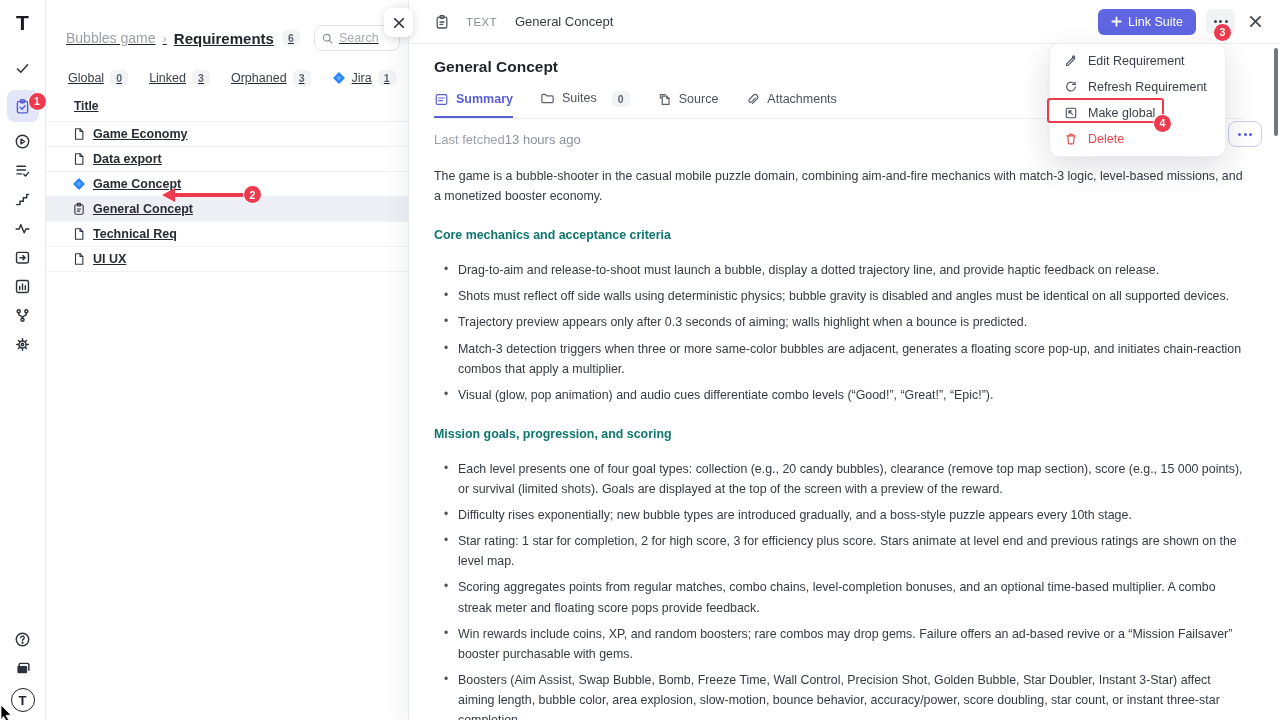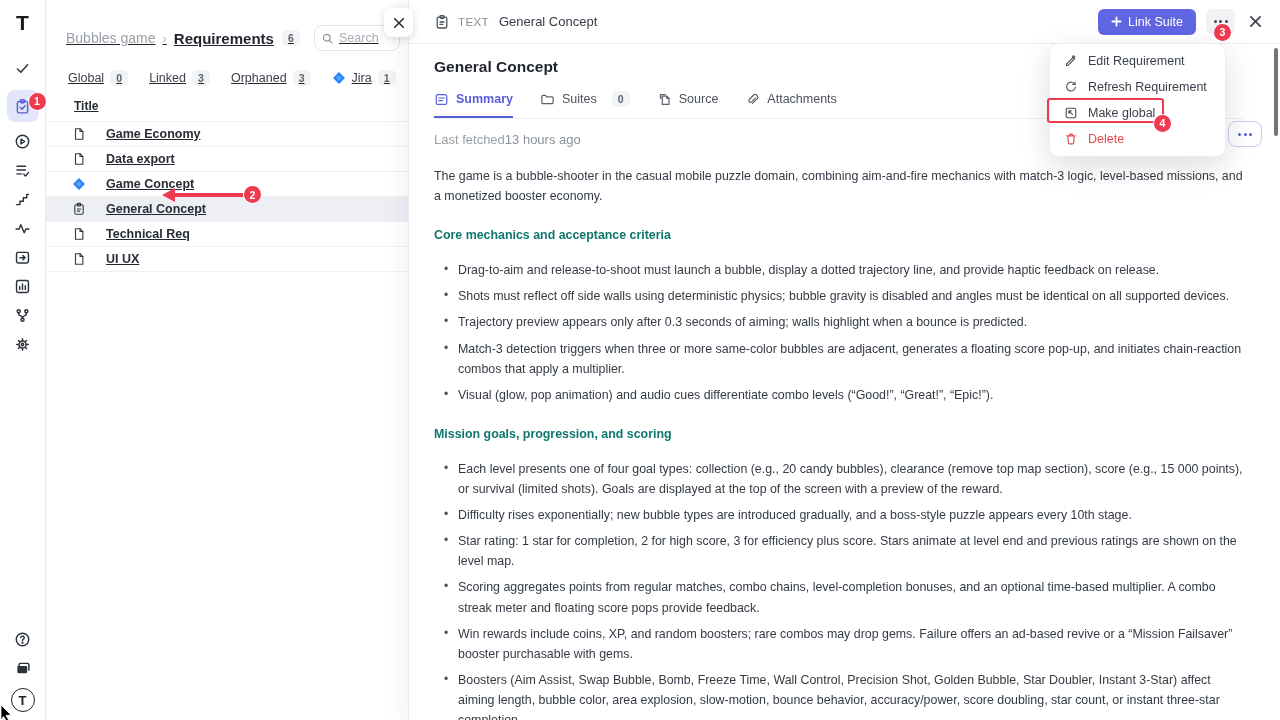--- a/index.html
+++ b/index.html
@@ -33,49 +33,49 @@
                 display:flex; align-items:center; padding:0 6px; gap:5px; color:#a7acb4; cursor:text; }
   .search-box svg { width:13px; height:13px; stroke:#8d939c; fill:none; stroke-width:1.7; stroke-linecap:round; flex:none; }
   .search-ph { font-size:12.5px; color:#a7acb4; white-space:nowrap; }
   .filters { height:35px; display:flex; align-items:center; gap:21px; padding-left:22px; white-space:nowrap; overflow:hidden; }
   .filter { display:flex; align-items:center; gap:6px; font-size:12.5px; color:#3b414c; cursor:pointer; flex:none; }
   .filter .pill { margin-left:0; }
   .filter svg { width:14px; height:14px; flex:none; }
   .col-head { height:27px; display:flex; align-items:flex-start; padding-left:28px; padding-top:4px;
               border-bottom:1px solid #eef0f2; font-size:12px; font-weight:700; color:#272c35; }
   .rowlist { display:flex; flex-direction:column; }
-  .rowitem { height:25px; display:flex; align-items:center; gap:20px; padding-left:26px;
+  .rowitem { height:25px; display:flex; align-items:center; gap:7px; padding-left:26px;
              border-bottom:1px solid #f1f2f4; font-size:12.5px; font-weight:600; color:#272c35; cursor:pointer; }
   .rowitem.selected { background:#edeff5; }
   .rowitem svg { width:14px; height:14px; stroke:#343a44; fill:none; stroke-width:1.6; stroke-linecap:round; stroke-linejoin:round; flex:none; }
 
   
   .drawer { position:absolute; left:408px; top:0; width:872px; height:720px; background:#fff;
             border-left:1px solid #e7e9ec; box-shadow:-8px 0 18px rgba(25,30,45,.05); z-index:10; }
-  .drawer-head { height:44px; border-bottom:1px solid #eceef0; display:flex; align-items:center; padding:0 14px 0 25px; gap:8px; }
+  .drawer-head { height:44px; border-bottom:1px solid #eceef0; display:flex; align-items:center; padding:0 14px 0 25px; gap:16px; }
   .drawer-head svg.clip { width:16px; height:16px; stroke:#4b515b; fill:none; stroke-width:1.6; stroke-linecap:round; stroke-linejoin:round; }
   .type-label { font-size:11.5px; color:#878d96; letter-spacing:.4px; margin-right:2px; }
   .drawer-title { font-size:13px; color:#363c46; font-weight:500; }
   .head-right { margin-left:auto; display:flex; align-items:center; gap:10px; }
   .link-suite { height:26px; background:#6065e2; color:#fff; border:none; border-radius:6px; font-size:12.5px;
                 display:flex; align-items:center; gap:6px; padding:0 13px; cursor:pointer; font-family:inherit;margin-left:45px; }
   .link-suite svg { width:11px; height:11px; stroke:#fff; stroke-width:2; fill:none; stroke-linecap:round; }
   .kebab-btn { width:29px; height:25px; background:#f1f2f4; border:none; border-radius:6px; display:flex; align-items:center;
                justify-content:center; gap:2.5px; cursor:pointer; }
   .kebab-btn i { width:3px; height:3px; background:#41464f; border-radius:50%; }
   .x-btn { background:none; border:none; cursor:pointer; display:flex; padding:4px; }
   .x-btn svg { width:13px; height:13px; stroke:#41464f; stroke-width:1.9; stroke-linecap:round; }
   .drawer-close-float { position:absolute; left:-25px; top:8px; width:29px; height:29px; background:#fff; border:none; border-radius:8px;
                         box-shadow:0 2px 8px rgba(20,25,40,.16); display:flex; align-items:center; justify-content:center; cursor:pointer; z-index:12; }
   .drawer-close-float svg { width:12px; height:12px; stroke:#2a2f38; stroke-width:1.9; stroke-linecap:round; }
 
   .drawer-body { padding:14px 36px 0 25px; }
   .doc-title { font-size:15.5px; font-weight:700; color:#1f242c; }
   .tabs { display:flex; align-items:center; gap:27px; margin-top:15px; border-bottom:1px solid #eceef0; }
-  .tab { display:flex; align-items:center; gap:7px; padding-bottom:9px; font-size:12.5px; color:#4c525c; cursor:pointer; border-bottom:2px solid transparent; }
+  .tab { display:flex; align-items:flex-start; gap:7px; padding-bottom:9px; font-size:12.5px; color:#4c525c; cursor:pointer; border-bottom:2px solid transparent; }
   .tab svg { width:15px; height:15px; stroke:#5b6169; fill:none; stroke-width:1.6; stroke-linecap:round; stroke-linejoin:round; }
   .tab.active { color:#585fd6; font-weight:600; border-bottom-color:#585fd6; }
   .tab.active svg { stroke:#585fd6; }
   .fetched { margin-top:13px; font-size:13px; color:#9aa0a8; display:flex; }
   .fetched .val { color:#8b919a; }
 
   .content { margin-top:19px; font-size:12.4px; line-height:1.62; color:#343b45; }
   .content p.intro { margin-bottom:19px; }
   .content h3 { font-size:12.4px; font-weight:700; color:#0f766e; margin:19px 0 15px; }
   .content ul { list-style:none; margin:0 0 4px; }

